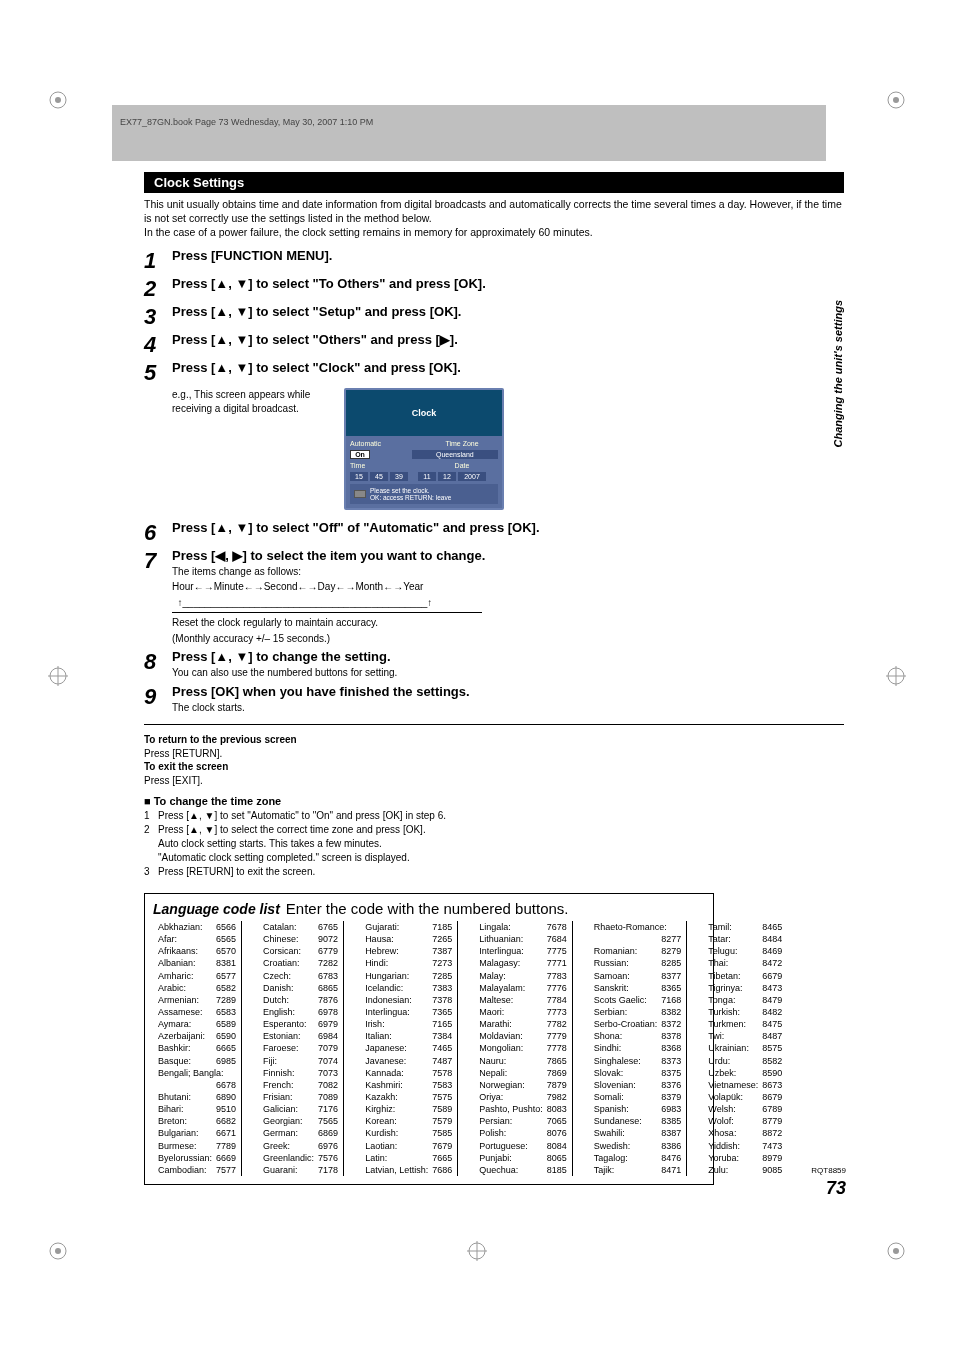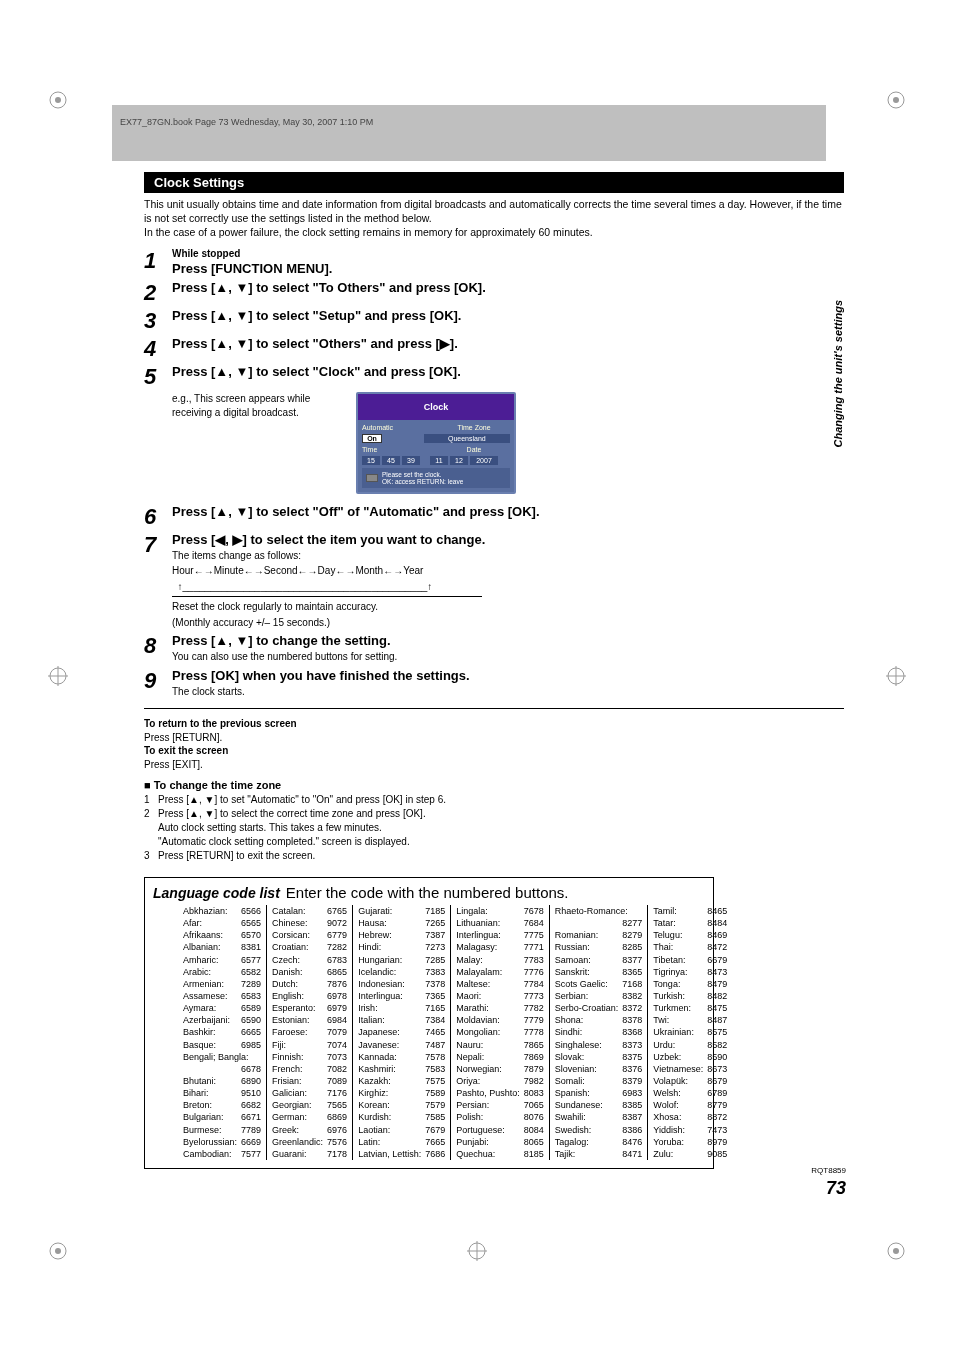--- a/index.html
+++ b/index.html
@@ -22,23 +22,23 @@
   .step { display: flex; margin-bottom: 4px; }
   .step .num { width: 28px; font-size: 22px; font-weight: bold; font-style: italic; line-height: 1; padding-top: 2px; }
   .step .body { flex: 1; }
   .step .pre { font-size: 10px; font-weight: bold; margin-bottom: 2px; }
   .step .main { font-size: 13px; font-weight: bold; }
   .step .sub { font-size: 10px; margin-top: 2px; line-height: 1.35; }
   .arrows { font-family: Arial; }
   .hr-mini { border: none; border-top: 1px solid #000; width: 310px; margin: 3px 0; }
 
   .screen-note { font-size: 10px; line-height: 1.4; width: 160px; }
-  .screen-row { display: flex; align-items: flex-start; gap: 24px; margin: 4px 0 10px 28px; }
+  .screen-row { display: flex; align-items: flex-start; gap: 12px; margin: 4px 0 10px 28px; }
   .clock-diagram { width: 160px; background: #6a7fb0; border-radius: 2px; padding: 2px; color: #fff; font-size: 8px; }
-  .clock-title { background: #4c1d95; text-align: center; font-weight: bold; padding: 8px; font-size: 9px; }
+  .clock-title { background: #0c4a6e; text-align: center; font-weight: bold; padding: 18px; font-size: 9px; }
   .clock-body { background: #5a6fa0; padding: 4px; }
   .clock-row { display: flex; gap: 4px; margin-bottom: 3px; }
   .clock-cell-label { flex: 1; font-size: 7px; color: #ffd; }
   .clock-tz-label { flex: 1; text-align: center; font-size: 7px; color: #ffd; }
   .clock-on { background: #fff; color: #000; width: 20px; text-align: center; font-weight: bold; border: 1px solid #333; font-size: 7px; }
   .clock-qld { background: #3a4f80; text-align: center; flex: 1; font-size: 7px; padding: 1px; }
   .clock-time-row { display: flex; gap: 2px; }
   .clock-num { background: #3a4f80; width: 18px; text-align: center; font-size: 7px; padding: 1px 0; }
   .clock-year { background: #3a4f80; width: 28px; text-align: center; font-size: 7px; padding: 1px 0; }
   .clock-foot { font-size: 6.5px; padding: 3px 4px; background: #4a5f90; margin-top: 3px; display: flex; gap: 4px; align-items: center; }
@@ -48,21 +48,21 @@
   .notes b { font-weight: bold; }
   .tz-head { font-size: 11px; font-weight: bold; margin: 8px 0 2px 0; }
   .tz-list { font-size: 10px; line-height: 1.4; }
   .tz-list .row { display: flex; }
   .tz-list .n { width: 14px; }
 
   .lang-box { border: 1px solid #000; margin-top: 14px; padding: 6px 8px 8px 8px; width: 570px; }
   .lang-title-row { display: flex; align-items: baseline; gap: 6px; margin-bottom: 4px; }
   .lang-title { font-size: 14px; font-weight: bold; font-style: italic; }
   .lang-sub { font-size: 15px; }
-  .lang-cols { display: flex; gap: 0; font-size: 9px; line-height: 1.35; margin-left: 25px; }
+  .lang-cols { display: flex; gap: 16px; font-size: 9px; line-height: 1.35; }
   .lang-col { border-right: 1px solid #000; padding: 0 5px; }
   .lang-col:last-child { border-right: none; }
   .lang-col .r { display: flex; justify-content: space-between; white-space: nowrap; }
   .lang-col .r span:first-child { padding-right: 4px; }
   .c1 { width: 113px; } .c2 { width: 113px; } .c3 { width: 121px; } .c4 { width: 124px; } .c5 { width: 124px; } .c6 { width: 113px; }
 
   .side-text { position: absolute; right: 110px; top: 300px; font-size: 11px; font-style: italic; font-weight: bold; writing-mode: vertical-rl; transform: rotate(180deg); }
   .page-num { position: absolute; right: 108px; bottom: 152px; font-size: 18px; font-style: italic; font-weight: bold; }
   .rqt { position: absolute; right: 108px; bottom: 176px; font-size: 8px; }
   .sq { font-family: Arial; }
@@ -123,21 +123,20 @@
   <div class="content">
     <div class="section-bar">Clock Settings</div>
     <div class="intro">
       <div>This unit usually obtains time and date information from digital broadcasts and automatically corrects the time several times a day. However, if the time is not set correctly use the settings listed in the method below.</div>
       <div>In the case of a power failure, the clock setting remains in memory for approximately 60 minutes.</div>
     </div>
 
     <div class="step">
       <div class="num">1</div>
       <div class="body">
-        <div class="pre">While stopped</div>
         <div class="main">Press [FUNCTION MENU].</div>
       </div>
     </div>
     <div class="step">
       <div class="num">2</div>
       <div class="body">
           <div class="main">Press [▲, ▼] to select "To Others" and press [OK].</div>
         </div>
     </div>
     <div class="step">

